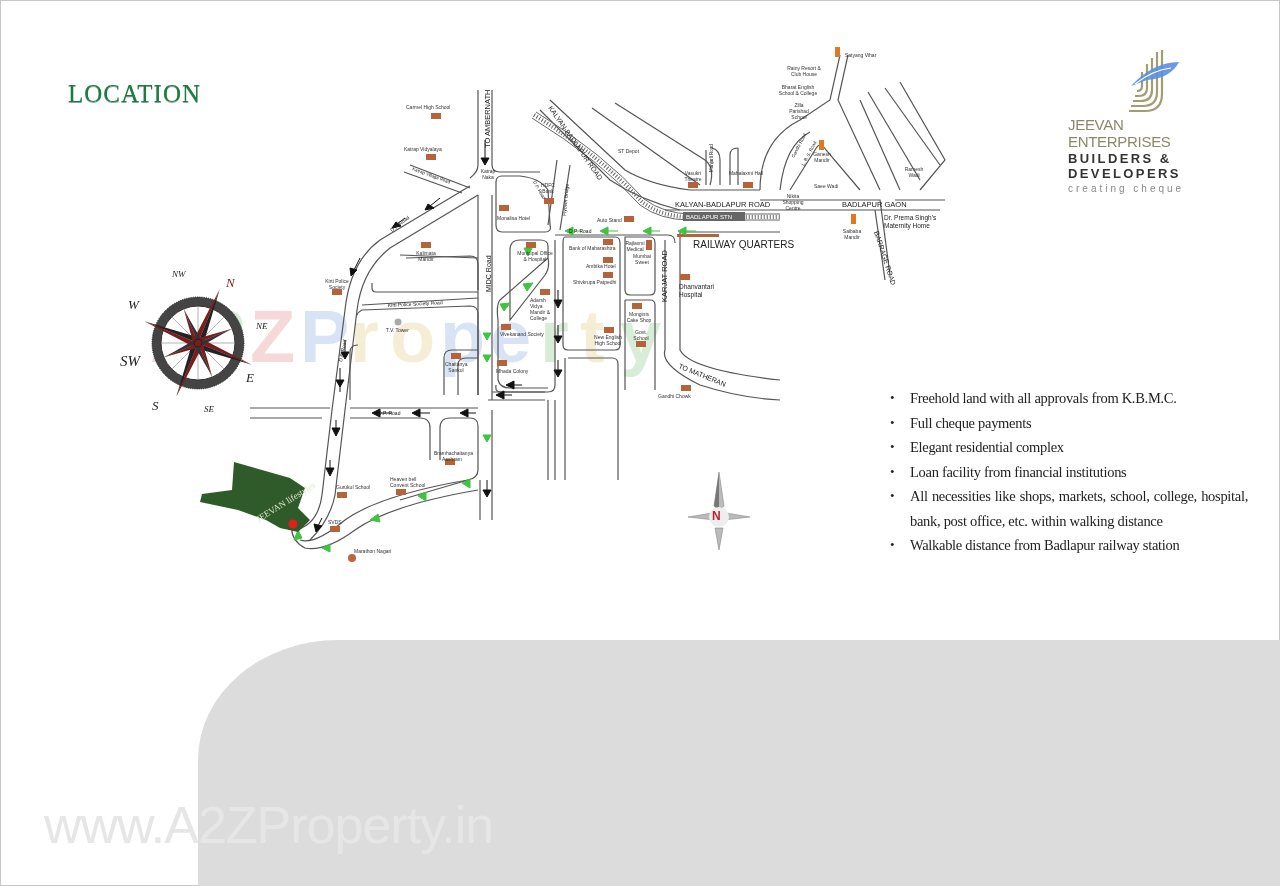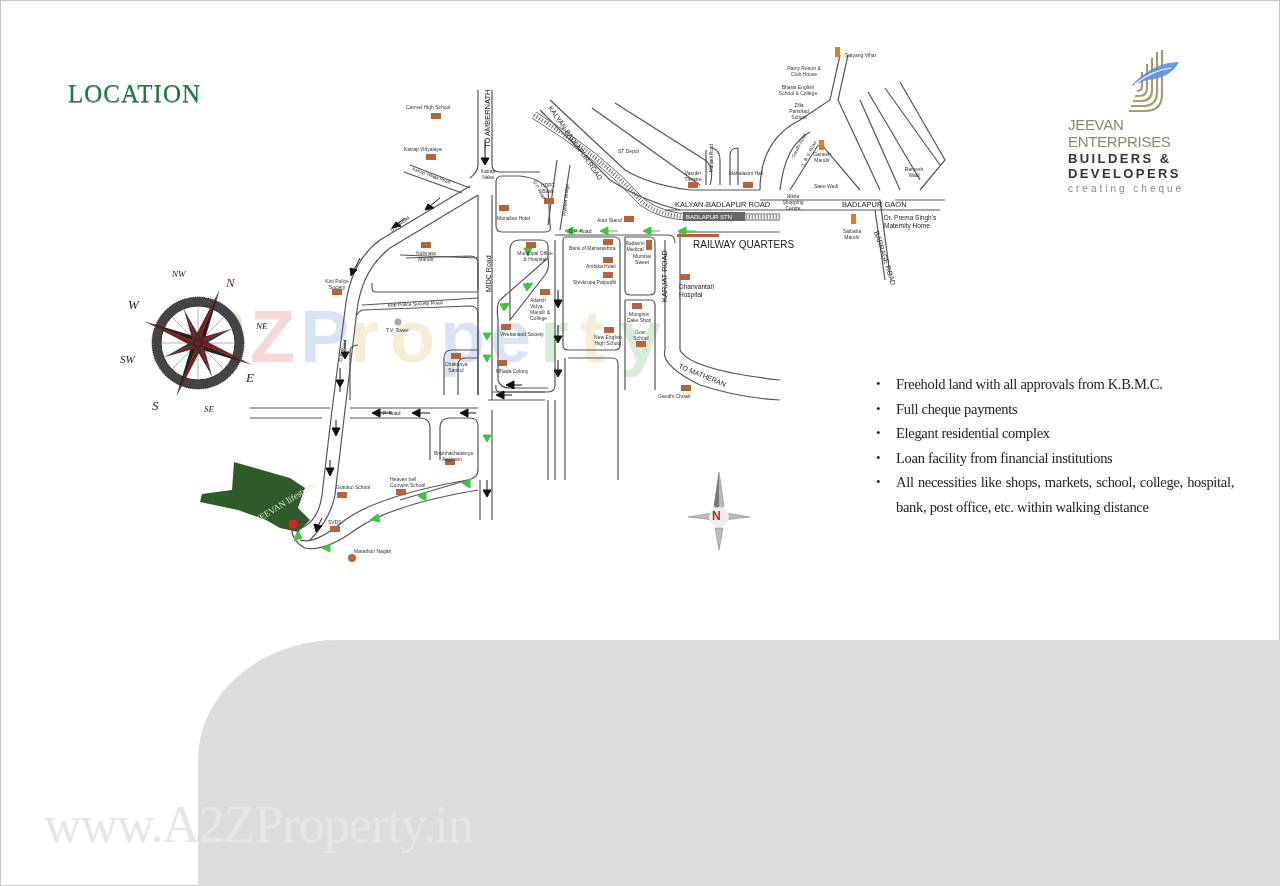--- a/index.html
+++ b/index.html
@@ -1,30 +1,30 @@
 <!DOCTYPE html>
 <html><head>
 <meta charset="utf-8">
 <style>
   html,body{margin:0;padding:0;}
   body{width:1280px;height:886px;position:relative;overflow:hidden;background:#ffffff;font-family:"Liberation Sans",sans-serif;}
   .frame{position:absolute;left:0;top:0;width:1278px;height:884px;border:1px solid #c8c8c8;}
   .grey-panel{position:absolute;left:198px;top:640px;width:1082px;height:246px;background:#dcdcdc;border-top-left-radius:140px 120px;}
-  .watermark-bottom{position:absolute;left:44px;top:795px;font-size:52px;color:#e6e6e6;letter-spacing:-1px;font-family:Liberation Serif, serif;}
+  .watermark-bottom{position:absolute;left:44px;top:795px;font-size:52px;color:#e6e6e6;letter-spacing:-1px;font-family:Liberation Sans, sans-serif;}
   .title{position:absolute;left:68px;top:80px;font-family:"Liberation Serif",serif;font-size:25px;letter-spacing:1px;color:#15803d;text-shadow:0 1px 0 #999;}
   .logo{position:absolute;left:1068px;top:48px;width:160px;text-align:left;}
   .logo svg{display:block;margin:0 auto;}
   .logo .brand{font-family:"Liberation Sans",sans-serif;font-size:15px;color:#8a8a6a;letter-spacing:-0.3px;margin-top:2px;}
   .logo .sub{font-size:13px;letter-spacing:2.4px;color:#333;font-weight:bold;margin-top:1px;}
   .logo .tag{font-size:10px;letter-spacing:3px;color:#888;margin-top:2px;}
   .map{position:absolute;left:0;top:0;width:1280px;height:640px;}
   .lbl{position:absolute;font-size:5px;color:#333;line-height:6px;text-align:center;white-space:nowrap;}
   .lbl-lg{position:absolute;font-size:10px;color:#222;white-space:nowrap;padding-left:16px;}
   .lbl-md{position:absolute;font-size:6.5px;color:#222;line-height:8px;white-space:nowrap;}
-  .bullets{position:absolute;left:872px;top:370px;width:360px;font-family:"Liberation Serif",serif;font-size:14.5px;color:#222;margin:2px;padding:0;list-style:none;}
+  .bullets{position:absolute;left:872px;top:370px;width:360px;font-family:"Liberation Serif",serif;font-size:14.5px;color:#222;margin:16px;padding:0;list-style:none;}
   .bullets li{position:relative;padding-left:22px;line-height:24.5px;text-align:justify;letter-spacing:-0.3px;}
   .bullets li::before{content:"\2022";position:absolute;left:2px;top:0;font-size:13px;}
   .compass-lbl{position:absolute;font-family:"Liberation Serif",serif;font-style:italic;color:#222;}
   .mini-compass{position:absolute;left:686px;top:470px;width:66px;height:82px;}
 </style>
 </head>
 <body>
 
 <div class="frame"></div>
 <div class="grey-panel"></div>
@@ -364,21 +364,21 @@
           <polygon points="-36,0 -4,4 0,0" fill="#7a1c1c"></polygon>
       </g>
     </g>
     <circle r="4" fill="#7a1c1c" stroke="#222"></circle>
   </svg>
   <div class="compass-lbl" style="left:226px;top:275px;font-size:13px;color:#7a1c1c">N</div>
   <div class="compass-lbl" style="left:256px;top:321px;font-size:9px">NE</div>
   <div class="compass-lbl" style="left:246px;top:370px;font-size:13px">E</div>
   <div class="compass-lbl" style="left:204px;top:404px;font-size:9px">SE</div>
   <div class="compass-lbl" style="left:152px;top:398px;font-size:13px">S</div>
-  <div class="compass-lbl" style="left:120px;top:353px;font-size:11px">SW</div>
+  <div class="compass-lbl" style="left:120px;top:353px;font-size:15px">SW</div>
   <div class="compass-lbl" style="left:128px;top:297px;font-size:13px">W</div>
   <div class="compass-lbl" style="left:172px;top:269px;font-size:9px">NW</div>
 
   <div class="mini-compass">
     <svg width="66" height="82" viewBox="0 0 66 82">
       <polygon points="33,2 38,36 33,40 28,36" fill="#bbb" stroke="#888" stroke-width="0.6"></polygon>
       <polygon points="33,2 33,40 28,36" fill="#777"></polygon>
       <polygon points="2,47 26,43 28,50" fill="#bbb" stroke="#888" stroke-width="0.6"></polygon>
       <polygon points="64,47 40,43 38,50" fill="#bbb" stroke="#888" stroke-width="0.6"></polygon>
       <polygon points="33,80 37,58 29,58" fill="#bbb" stroke="#888" stroke-width="0.6"></polygon>
@@ -387,13 +387,14 @@
     <div style="position:absolute;left:26px;top:39px;font-size:12px;font-weight:bold;color:#c0202a">N</div>
   </div>
 </div>
 
 <ul class="bullets">
   <li>Freehold land with all approvals from K.B.M.C.</li>
   <li>Full cheque payments</li>
   <li>Elegant residential complex</li>
   <li>Loan facility from  financial institutions</li>
   <li>All necessities like shops, markets, school, college, hospital, bank, post office, etc. within walking distance</li>
+  <li>Walkable distance from Badlapur railway station</li>
 </ul>
 
 </body></html>

